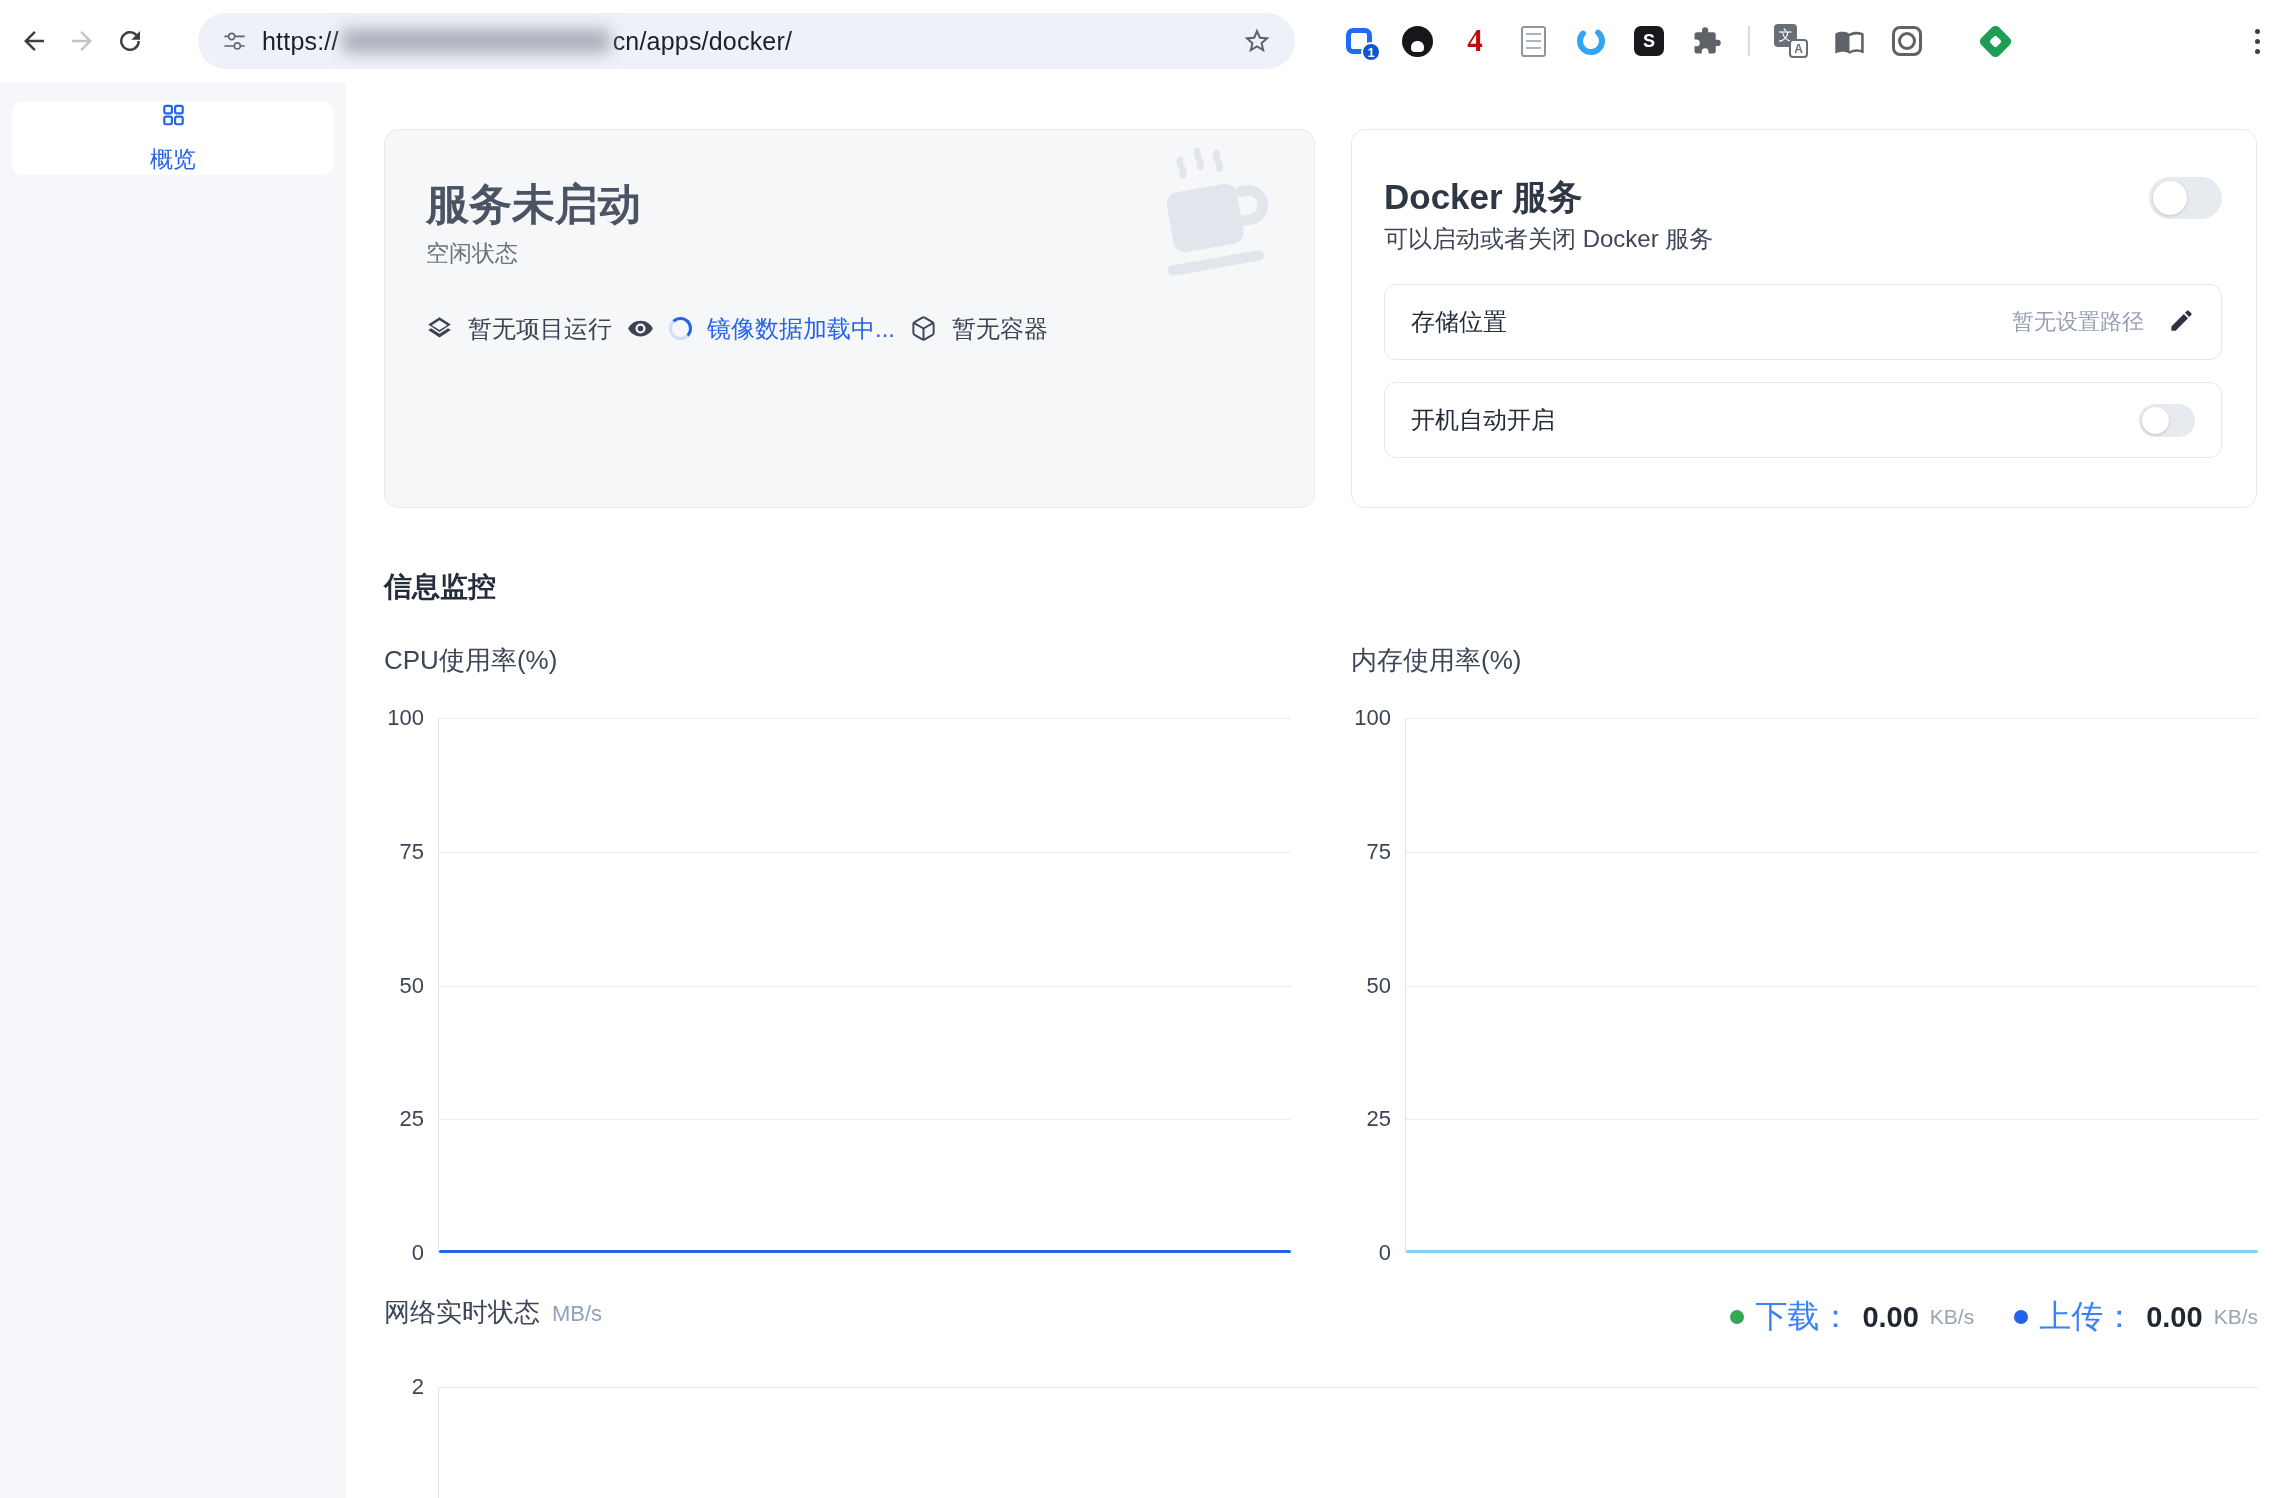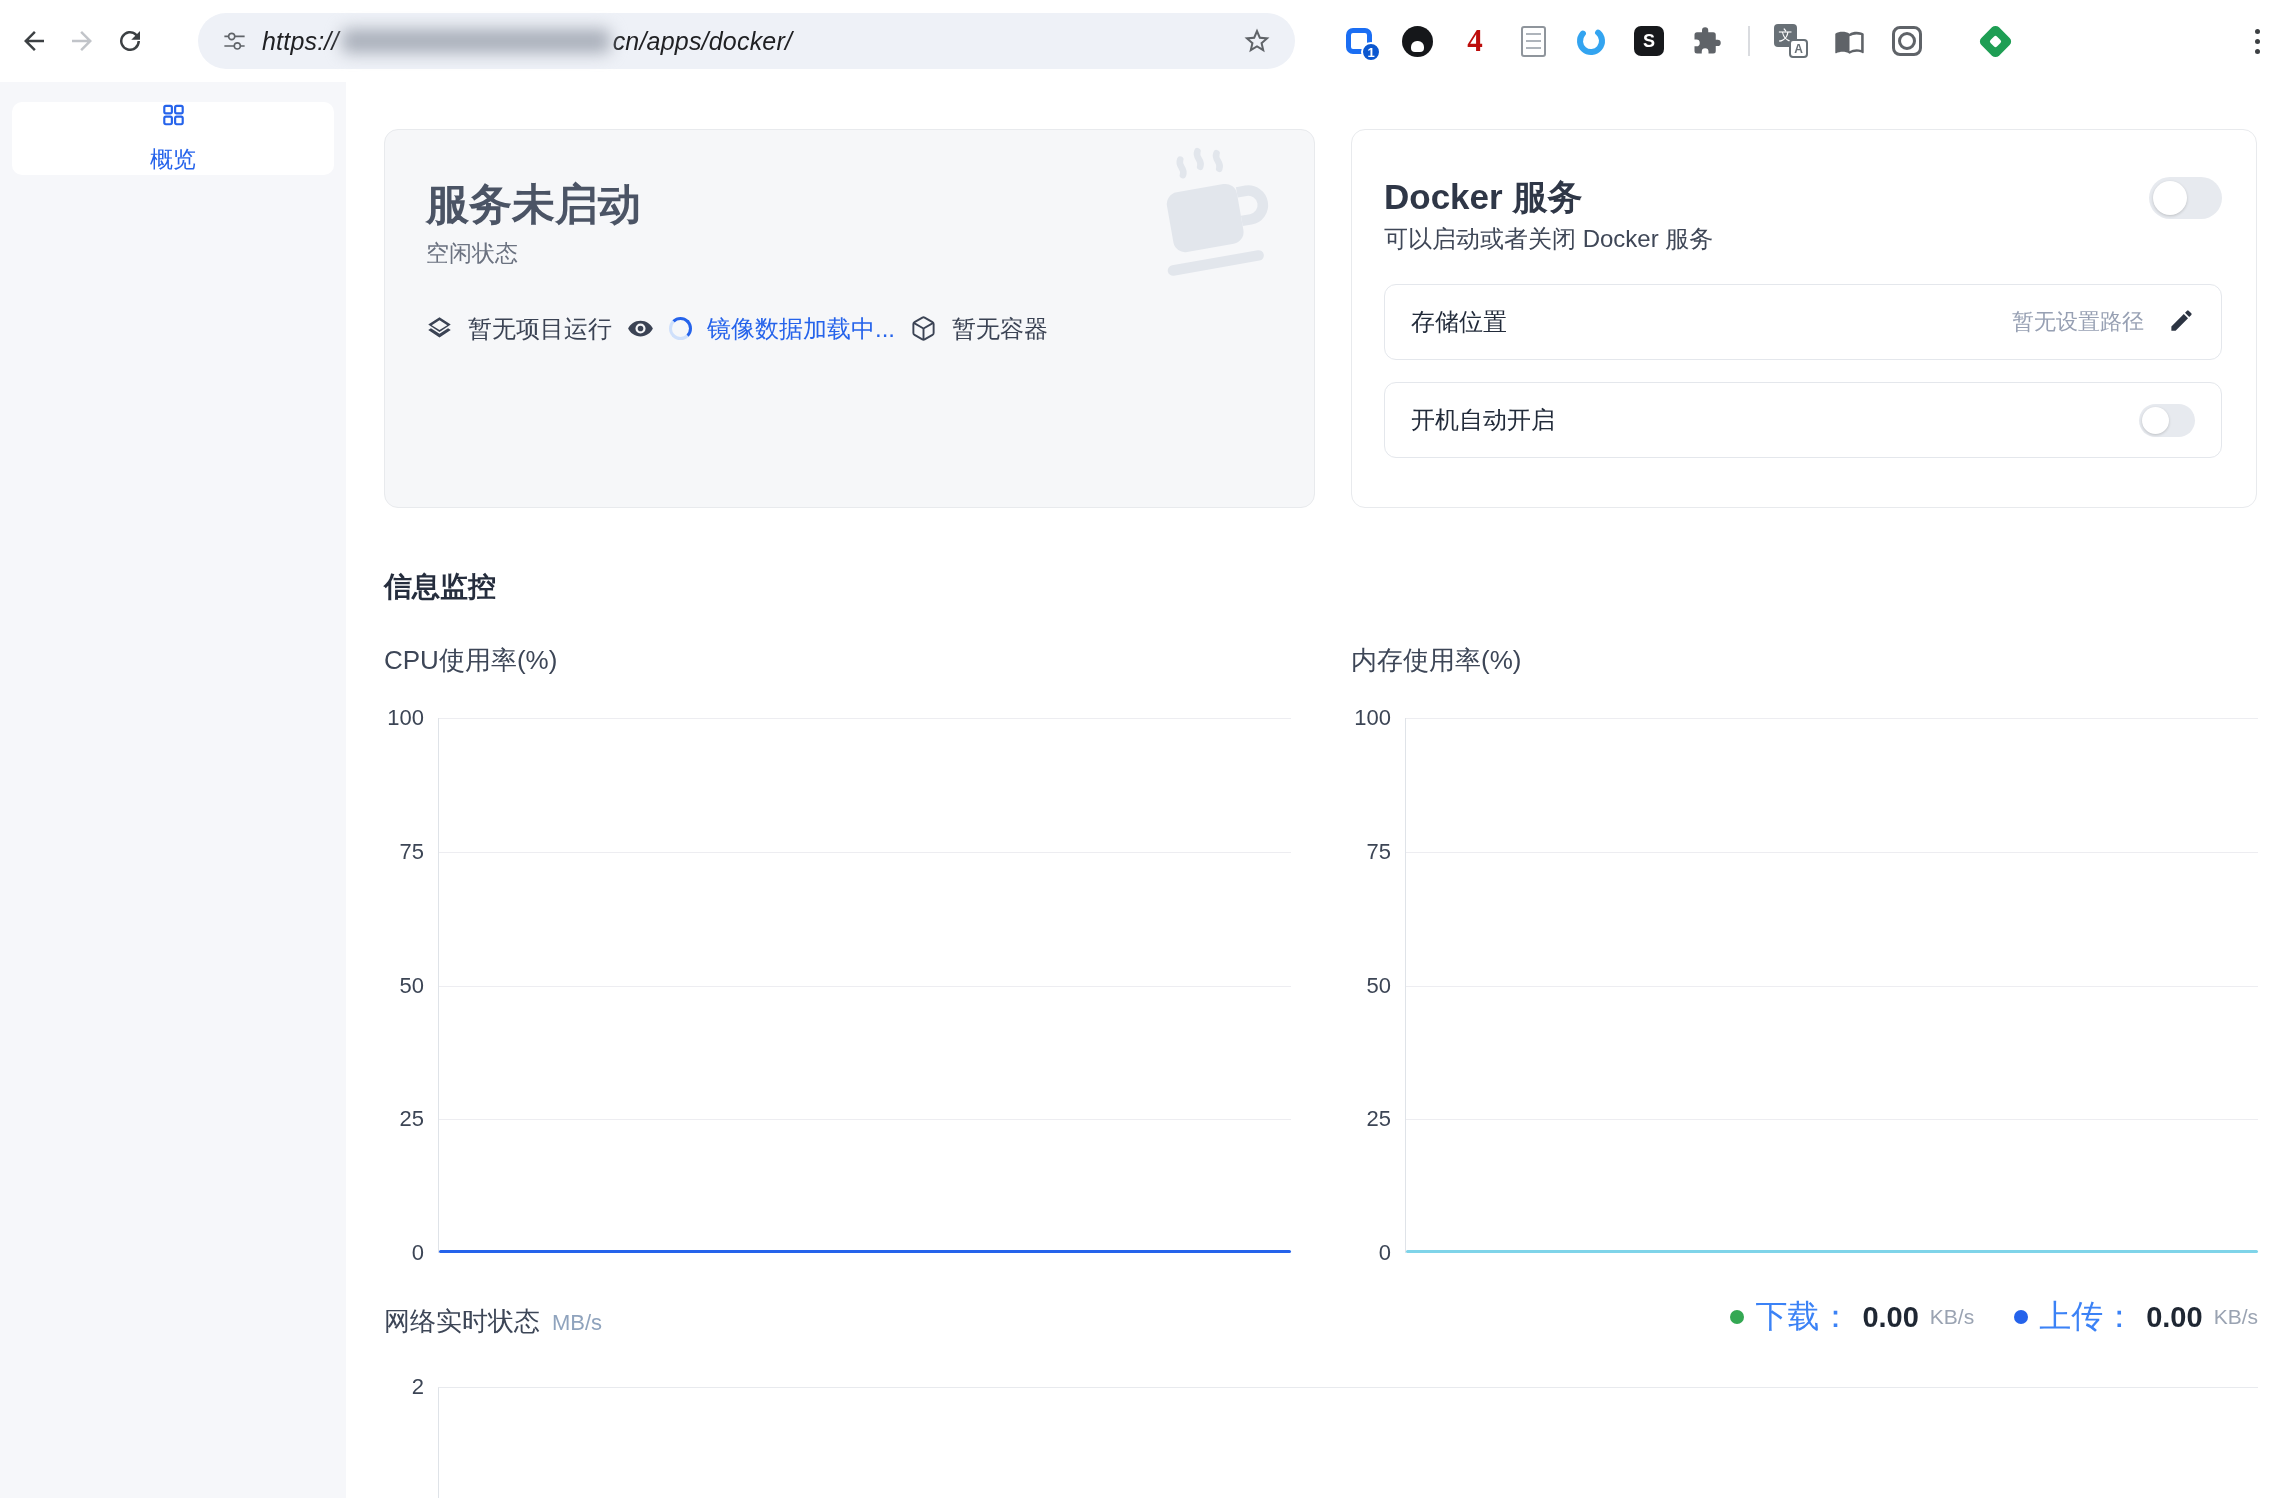--- a/index.html
+++ b/index.html
@@ -4,21 +4,21 @@
 <style>
   * { margin:0; padding:0; box-sizing:border-box; }
   html,body { width:2290px; height:1498px; overflow:hidden; background:#fff;
     font-family:"Liberation Sans","DejaVu Sans",sans-serif; }
 
   
   .toolbar { height:82px; display:flex; align-items:center; padding:0 18px 0 10px; background:#fff; }
   .nav-btn { width:48px; height:48px; display:flex; align-items:center; justify-content:center; border-radius:50%; flex:0 0 auto; }
   .nav-btn svg { width:30px; height:30px; }
   .url-bar { margin-left:44px; width:1097px; height:56px; border-radius:29px; background:#eef1f7;
-    display:flex; align-items:center; padding:0 22px; flex:0 0 auto;font-style:italic; }
+    display:flex; align-items:center; padding:0 22px; flex:0 0 auto; }
   .site-info { width:28px; height:28px; margin-right:14px; display:flex; align-items:center; justify-content:center; }
   .url-text { display:flex; align-items:center; font-size:25px; color:#202124; letter-spacing:.2px; }
   .url-redacted { width:268px; height:24px; margin:0 3px; background:#a9afba; border-radius:5px; filter:blur(8px); }
   .star { margin-left:auto; width:32px; height:32px; display:flex; align-items:center; justify-content:center; }
   .ext-row { margin-left:47px; display:flex; align-items:center; gap:24px; }
   .ext { position:relative; width:34px; height:34px; display:flex; align-items:center; justify-content:center; flex:0 0 auto; }
   .ext-window { width:26px; height:26px; border:5px solid #1b6ef3; border-radius:7px; }
   .ext-badge { position:absolute; right:-5px; bottom:-4px; width:20px; height:20px; border-radius:50%;
     background:#0b57d0; color:#fff; font-size:13px; font-weight:700; display:flex; align-items:center; justify-content:center; border:2px solid #fff; }
   .ext-black { width:31px; height:31px; background:#15171a; border-radius:50%; position:relative; }
@@ -94,21 +94,21 @@
   .chart-body { display:flex; }
   .yaxis { width:54px; position:relative; flex:0 0 auto; }
   .ytick { position:absolute; right:14px; transform:translateY(-50%); font-size:22px; color:#3c4555; }
   .plot { flex:1; height:535px; position:relative; border-left:1px solid #dfe3e8; }
   .grid { position:absolute; left:0; right:0; border-top:1px solid #ededf1; }
   .dataline { position:absolute; left:0; right:0; bottom:0; height:3px; border-radius:2px; }
   .dataline.cpu { background:#2563eb; }
   .dataline.mem { background:#7fd4e9; }
 
   
-  .net-header { margin-top:42px; display:flex; align-items:flex-end; justify-content:space-between; }
+  .net-header { margin-top:42px; display:flex; align-items:flex-start; justify-content:space-between; }
   .net-title-group { display:flex; align-items:baseline; gap:12px; }
   .net-title { font-size:26px; color:#3d4657; }
   .net-unit { font-size:22px; color:#8fa3bd; }
   .legend { display:flex; align-items:center; }
   .legend-item { display:flex; align-items:center; gap:11px; }
   .legend-item + .legend-item { margin-left:40px; }
   .dot { width:14px; height:14px; border-radius:50%; flex:0 0 auto; }
   .dot.download { background:#34a853; }
   .dot.upload { background:#2563eb; }
   .legend-label { font-size:32px; color:#3b82f6; }

